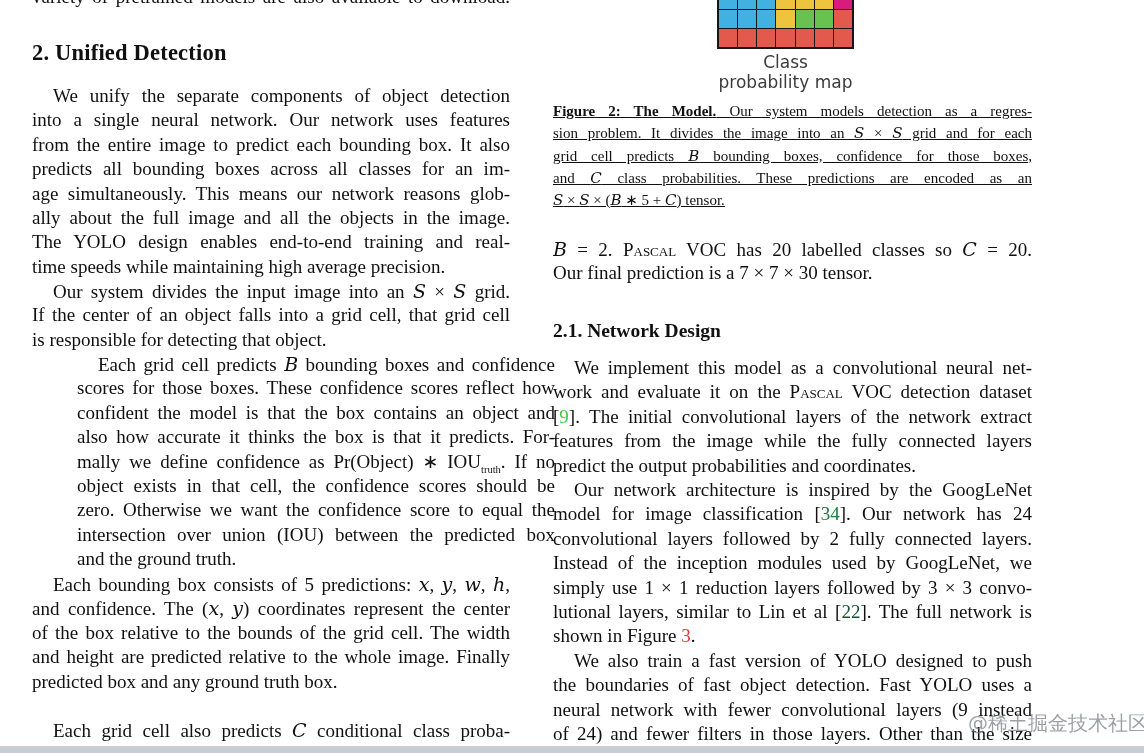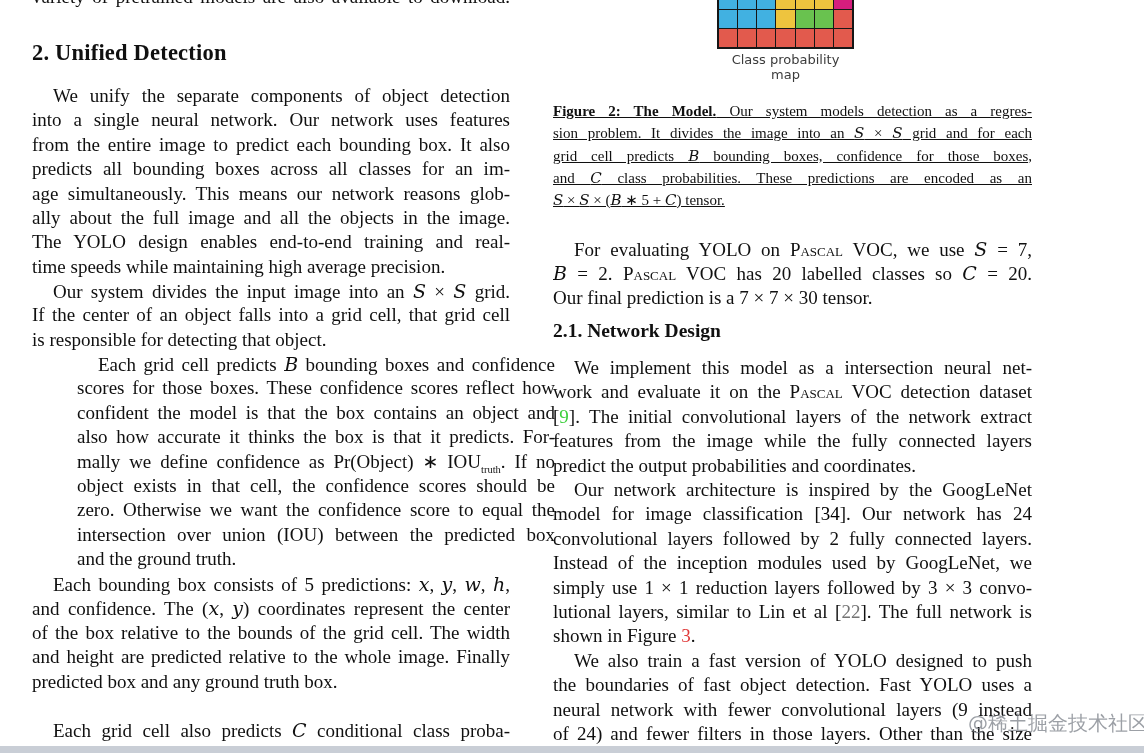--- a/index.html
+++ b/index.html
@@ -21,21 +21,21 @@
   .rg{cursor:pointer;}
   .rr{cursor:pointer;}
   .ss{display:inline-flex;flex-direction:column;vertical-align:-5px;font-size:10.5px;
       line-height:9px;text-align:left;text-align-last:left;}
   .cutline{position:absolute;top:-15px;left:0;}
   .figmap{position:absolute;left:717px;top:0;z-index:2;}
   .figgrid{width:133px;border:2px solid #161616;border-top:none;background:#161616;
            display:grid;grid-template-columns:repeat(7,1fr);grid-template-rows:9px 18px 18px;gap:1px;}
   .figgrid div{width:100%;height:100%;}
   .figlabel{width:137px;margin-top:3px;text-align:center;font-family:"DejaVu Sans",sans-serif;
-            font-size:13px;color:#3c3c3c;}
+            font-size:17px;color:#3c3c3c;}
   .watermark{position:absolute;left:968px;top:710px;z-index:5;font-family:"DejaVu Sans",sans-serif;
              font-size:20px;color:rgba(118,124,131,0.72);white-space:nowrap;}
   .strip{position:absolute;left:0;top:746px;width:1144px;height:7px;z-index:6;}
 </style>
 </head>
 <body>
 
 <div class="page">
 
   <div class="col col-left" id="col-left">
@@ -85,39 +85,38 @@
 
   <div class="col col-right" id="col-right">
       <div class="block caption" style="top: 100px;">
         <div class="line"><b>Figure 2: The Model.</b> Our system models detection as a regres-</div>
         <div class="line">sion problem. It divides the image into an <i class="m">S</i> × <i class="m">S</i> grid and for each</div>
         <div class="line">grid cell predicts <i class="m">B</i> bounding boxes, confidence for those boxes,</div>
         <div class="line">and <i class="m">C</i> class probabilities.  These predictions are encoded as an</div>
         <div class="line last"><i class="m">S</i> × <i class="m">S</i> × (<i class="m">B</i> ∗ 5 + <i class="m">C</i>) tensor.</div>
       </div>
       <div class="block" style="top: 237px;">
-        <div class="line ind">For evaluating YOLO on <span class="sc">Pascal</span> VOC, we use <i class="m">S</i> = 7,</div>
         <div class="line"><i class="m">B</i> = 2. <span class="sc">Pascal</span> VOC has 20 labelled classes so <i class="m">C</i> = 20.</div>
         <div class="line last">Our final prediction is a 7 × 7 × 30 tensor.</div>
       </div>
       <div class="block h2" style="top: 320px;">2.1. Network Design</div>
       <div class="block" style="top: 356px;">
-        <div class="line ind">We implement this model as a intersection neural net-</div>
+        <div class="line ind">We implement this model as a convolutional neural net-</div>
         <div class="line">work and evaluate it on the <span class="sc">Pascal</span> VOC detection dataset</div>
         <div class="line">[<span class="rg" style="color:#3ecf3e">9</span>]. The initial convolutional layers of the network extract</div>
         <div class="line">features from the image while the fully connected layers</div>
         <div class="line last">predict the output probabilities and coordinates.</div>
       </div>
       <div class="block" style="top: 478px;">
         <div class="line ind">Our network architecture is inspired by the GoogLeNet</div>
-        <div class="line">model for image classification [<span class="rg" style="color:#000000">34</span>].  Our network has 24</div>
+        <div class="line">model for image classification [<span class="rg" style="color:#15803d">34</span>].  Our network has 24</div>
         <div class="line">convolutional layers followed by 2 fully connected layers.</div>
         <div class="line">Instead of the inception modules used by GoogLeNet, we</div>
         <div class="line">simply use 1 × 1 reduction layers followed by 3 × 3 convo-</div>
-        <div class="line">lutional layers, similar to Lin et al [<span class="rg" style="color:#737373">22</span>]. The full network is</div>
+        <div class="line">lutional layers, similar to Lin et al [<span class="rg" style="color:#14532d">22</span>]. The full network is</div>
         <div class="line last">shown in Figure <span class="rr" style="color:#e03a3a">3</span>.</div>
       </div>
       <div class="block" style="top: 649px;">
         <div class="line ind">We also train a fast version of YOLO designed to push</div>
         <div class="line">the boundaries of fast object detection.  Fast YOLO uses a</div>
         <div class="line">neural network with fewer convolutional layers (9 instead</div>
         <div class="line">of 24) and fewer filters in those layers. Other than the size</div>
         <div class="line">of the network all training and testing parameters are the</div>
       </div>
     </div>

